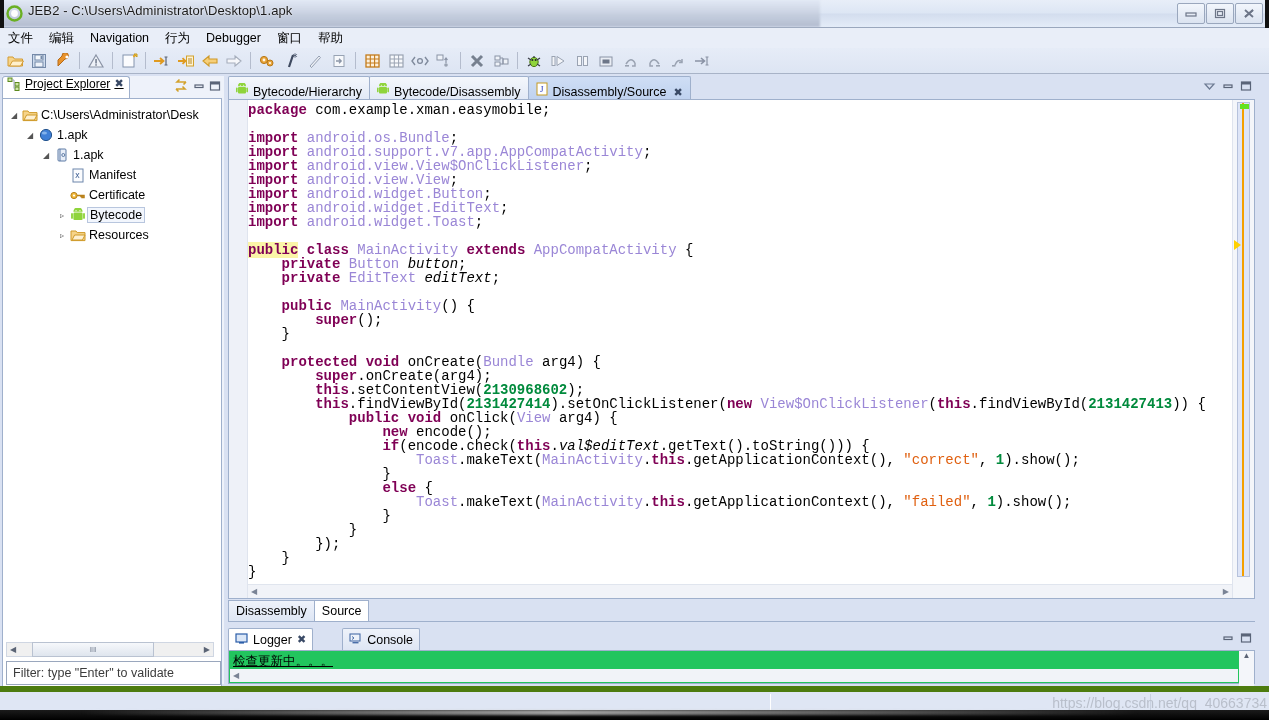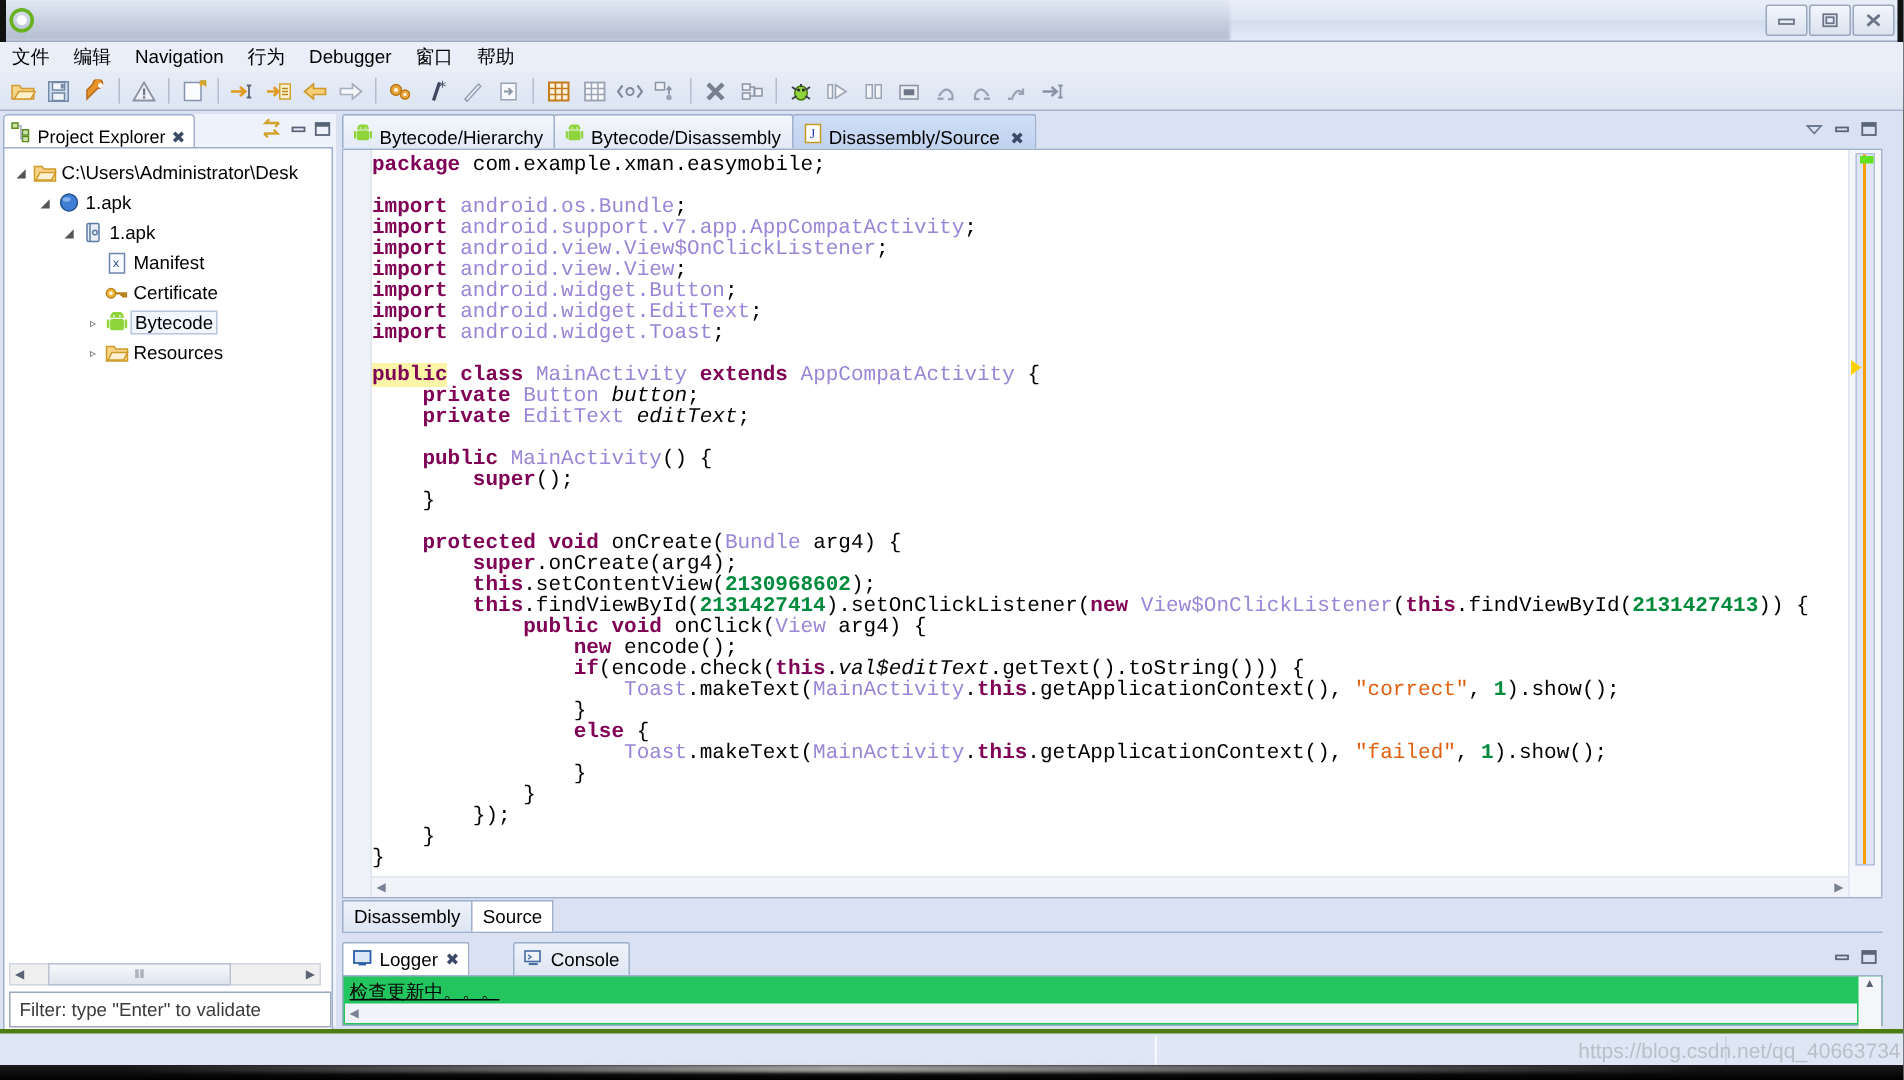--- a/index.html
+++ b/index.html
@@ -76,26 +76,26 @@
   
   .pe {
     position: absolute; left: 2px; top: 2px; width: 222px; height: 608px;
     background: #eef2fa;
   }
   .pe-tabrow {
     position: absolute; left: 0; top: 0; width: 222px; height: 22px;
     display: flex; align-items: flex-end;
   }
   .pe-tab {
-    height: 21px; display: flex; align-items: flex-end; gap: 4px;
+    height: 21px; display: flex; align-items: flex-start; gap: 4px;
     padding: 0 5px 0 4px;
     background: #fff;
     border: 1px solid #9fb0cc; border-bottom: none;
     border-radius: 3px 3px 0 0;
-    font-size: 12px; color: #000;
+    font-size: 12px; color: #000; text-decoration: underline;
   }
   .pe-tab-tools {
     position: absolute; right: 2px; top: 2px; display: flex; align-items: center; gap: 2px;
   }
   .pe-body {
     position: absolute; left: 0; top: 22px; width: 220px; height: 608px;
     background: #fff; border: 1px solid #9fb0cc; box-sizing: border-box;
   }
   .tree { padding: 6px 0 0 4px; font-size: 12.5px; color: #000; }
   .tnode {
@@ -238,21 +238,21 @@
   .lg-vscroll {
     position: absolute; right: 1px; top: 23px; width: 15px; height: 54px;
     background: #f4f6fa;
     display: flex; flex-direction: column; align-items: center; justify-content: space-between;
     font-size: 8px; color: #5b6475;
   }
 
   
   .statusbar {
     position: absolute; left: 0; top: 686px; width: 1269px; height: 24px;
-    background: #dfe6f4; border-top: 3px solid #4d7c0f;
+    background: #dfe6f4; border-top: 6px solid #4d7c0f;
     box-sizing: border-box;
     text-align: right;
   }
   .sb-sep { position: absolute; left: 770px; top: 2px; width: 1px; height: 20px; background: #fff; }
   .sb-sep2 { position: absolute; left: 1150px; top: 2px; width: 1px; height: 20px; background: #c9d1e0; }
   .watermark {
     position: absolute; right: 2px; top: 3px;
     font-size: 14px; color: #b9bfcb; white-space: nowrap;
   }
   .bottom-shadow {
@@ -273,20 +273,21 @@
 <div id="app">
 
   <div class="titlebar">
     <div class="title-blur"></div>
     <div class="title-icon">
       <svg width="17" height="17" viewBox="0 0 17 17">
         <circle cx="8.5" cy="8.5" r="7" fill="none" stroke="#6ab023" stroke-width="2.4"></circle>
         <circle cx="8.5" cy="8.5" r="3.4" fill="#fdfdfd"></circle>
       </svg>
     </div>
+    <div class="title-text">JEB2 - C:\Users\Administrator\Desktop\1.apk</div>
     <div class="win-btns">
       <div class="win-btn">
         <svg width="14" height="11">
             <rect x="2" y="5" width="10" height="3" fill="none" stroke="#6d7688" stroke-width="1.2"></rect>
           </svg>
       </div>
       <div class="win-btn">
         <svg width="14" height="11">
             <rect x="2.5" y="1.5" width="9" height="8" fill="none" stroke="#6d7688" stroke-width="1.2"></rect>
             <rect x="4.5" y="3.5" width="5" height="4" fill="none" stroke="#6d7688" stroke-width="1.2"></rect>

